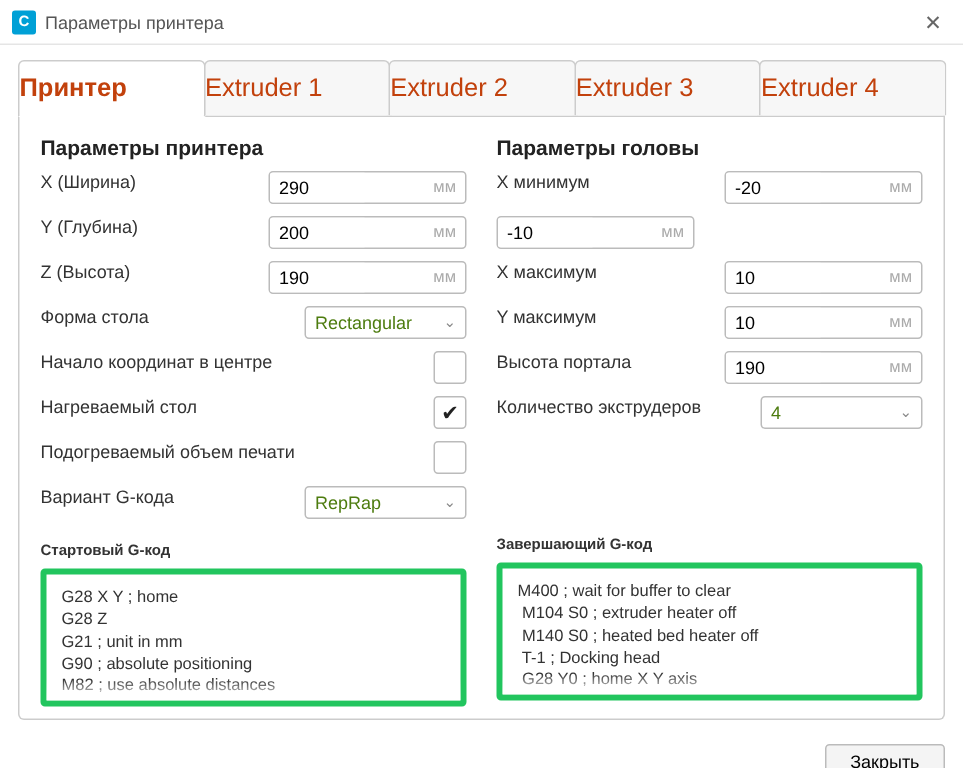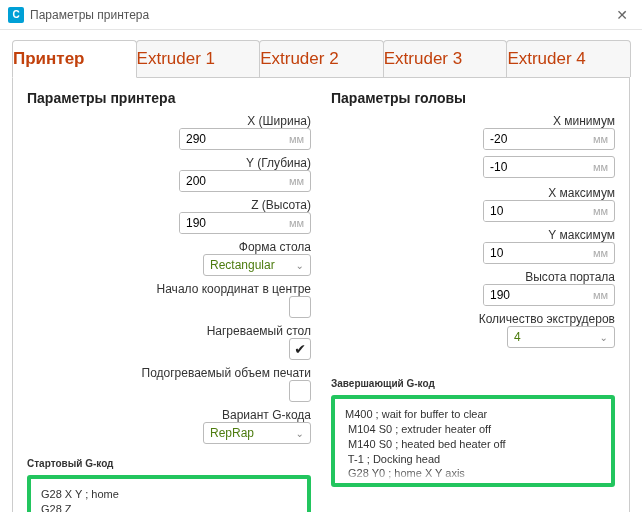--- a/index.html
+++ b/index.html
@@ -9,21 +9,21 @@
 .titlebar .title { flex: 1; font-size: 12px; color: #555; }
 .titlebar .close { width: 24px; text-align: center; color: #666; cursor: pointer; font-size: 14px; }
 .body { padding: 10px 12px 8px; }
 .tabs { display: flex; border-bottom: 1px solid #ccc; }
 .tab { flex: 1; text-align: left; padding: 8px 0; border: 1px solid #ccc; border-bottom: none; border-top-left-radius: 4px; border-top-right-radius: 4px; margin-right: -1px; background: #f7f7f7; cursor: pointer; font-size: 17px; color: #c2410c; }
 .tab.active { background: #fff; font-weight: 600; position: relative; z-index: 2; border-bottom: 1px solid #fff; margin-bottom: -1px; }
 .panel { border: 1px solid #ccc; border-top: none; border-radius: 0 0 4px 4px; padding: 12px 14px 8px; }
 .cols { display: flex; gap: 20px; }
 .col { flex: 1; min-width: 0; }
 .section-title { font-weight: 700; font-size: 14px; margin-bottom: 8px; color: #222; }
-.row { display: flex; align-items: flex-end; margin-bottom: 6px; min-height: 24px; flex-direction: column; }
+.row { display: flex; align-items: flex-start; margin-bottom: 6px; min-height: 24px; }
 .row .label { flex: 1; font-size: 12px; color: #333; }
 .inwrap { display: flex; align-items: center; width: 132px; border: 1px solid #bbb; border-radius: 3px; height: 22px; overflow: hidden; background: #fff; }
 .inwrap input { border: none; outline: none; width: 100%; padding: 0 6px; font-size: 12px; height: 20px; }
 .inwrap .unit { color: #aaa; font-size: 11px; padding-right: 6px; margin-left: 46px; }
 .selwrap { display: flex; align-items: center; justify-content: space-between; width: 108px; border: 1px solid #bbb; border-radius: 3px; height: 22px; padding: 0 6px; background: #fff; cursor: pointer; }
 .selwrap .val { font-size: 12px; color: #4d7c0f; white-space: nowrap; overflow: hidden; }
 .chev { color: #888; font-size: 10px; }
 .chk { width: 22px; height: 22px; border: 1px solid #bbb; border-radius: 3px; display: flex; align-items: center; justify-content: center; cursor: pointer; font-size: 14px; color: #222; background: #fff; }
 .gcode-title { font-weight: 700; font-size: 10px; margin: 14px 0 6px; }
 .gcode-box { border: 4px solid #22c55e; border-radius: 3px; padding: 8px 10px; height: 92px; overflow: hidden; font-size: 11px; line-height: 1.35; white-space: pre; font-family: "Segoe UI", Arial, sans-serif; position: relative; }
@@ -150,21 +150,21 @@
             </div>
         </div>
         <div class="row">
           <div class="label">Количество экструдеров</div>
           <div class="selwrap">
               <span class="val">4</span>
               <span class="chev">⌄</span>
             </div>
         </div>
 
-        <div class="gcode-title" style="margin-top:30px">Завершающий G-код</div>
+        <div class="gcode-title" style="margin-top:70px">Завершающий G-код</div>
         <div class="gcode-box">M400 ; wait for buffer to clear
  M104 S0 ; extruder heater off
  M140 S0 ; heated bed heater off
  T-1 ; Docking head
  G28 Y0 ; home X Y axis
  G90 X0 G1 Z190 ; move bed to 190 mm position</div>
       </div>
     </div>
   </div>
 </div>

